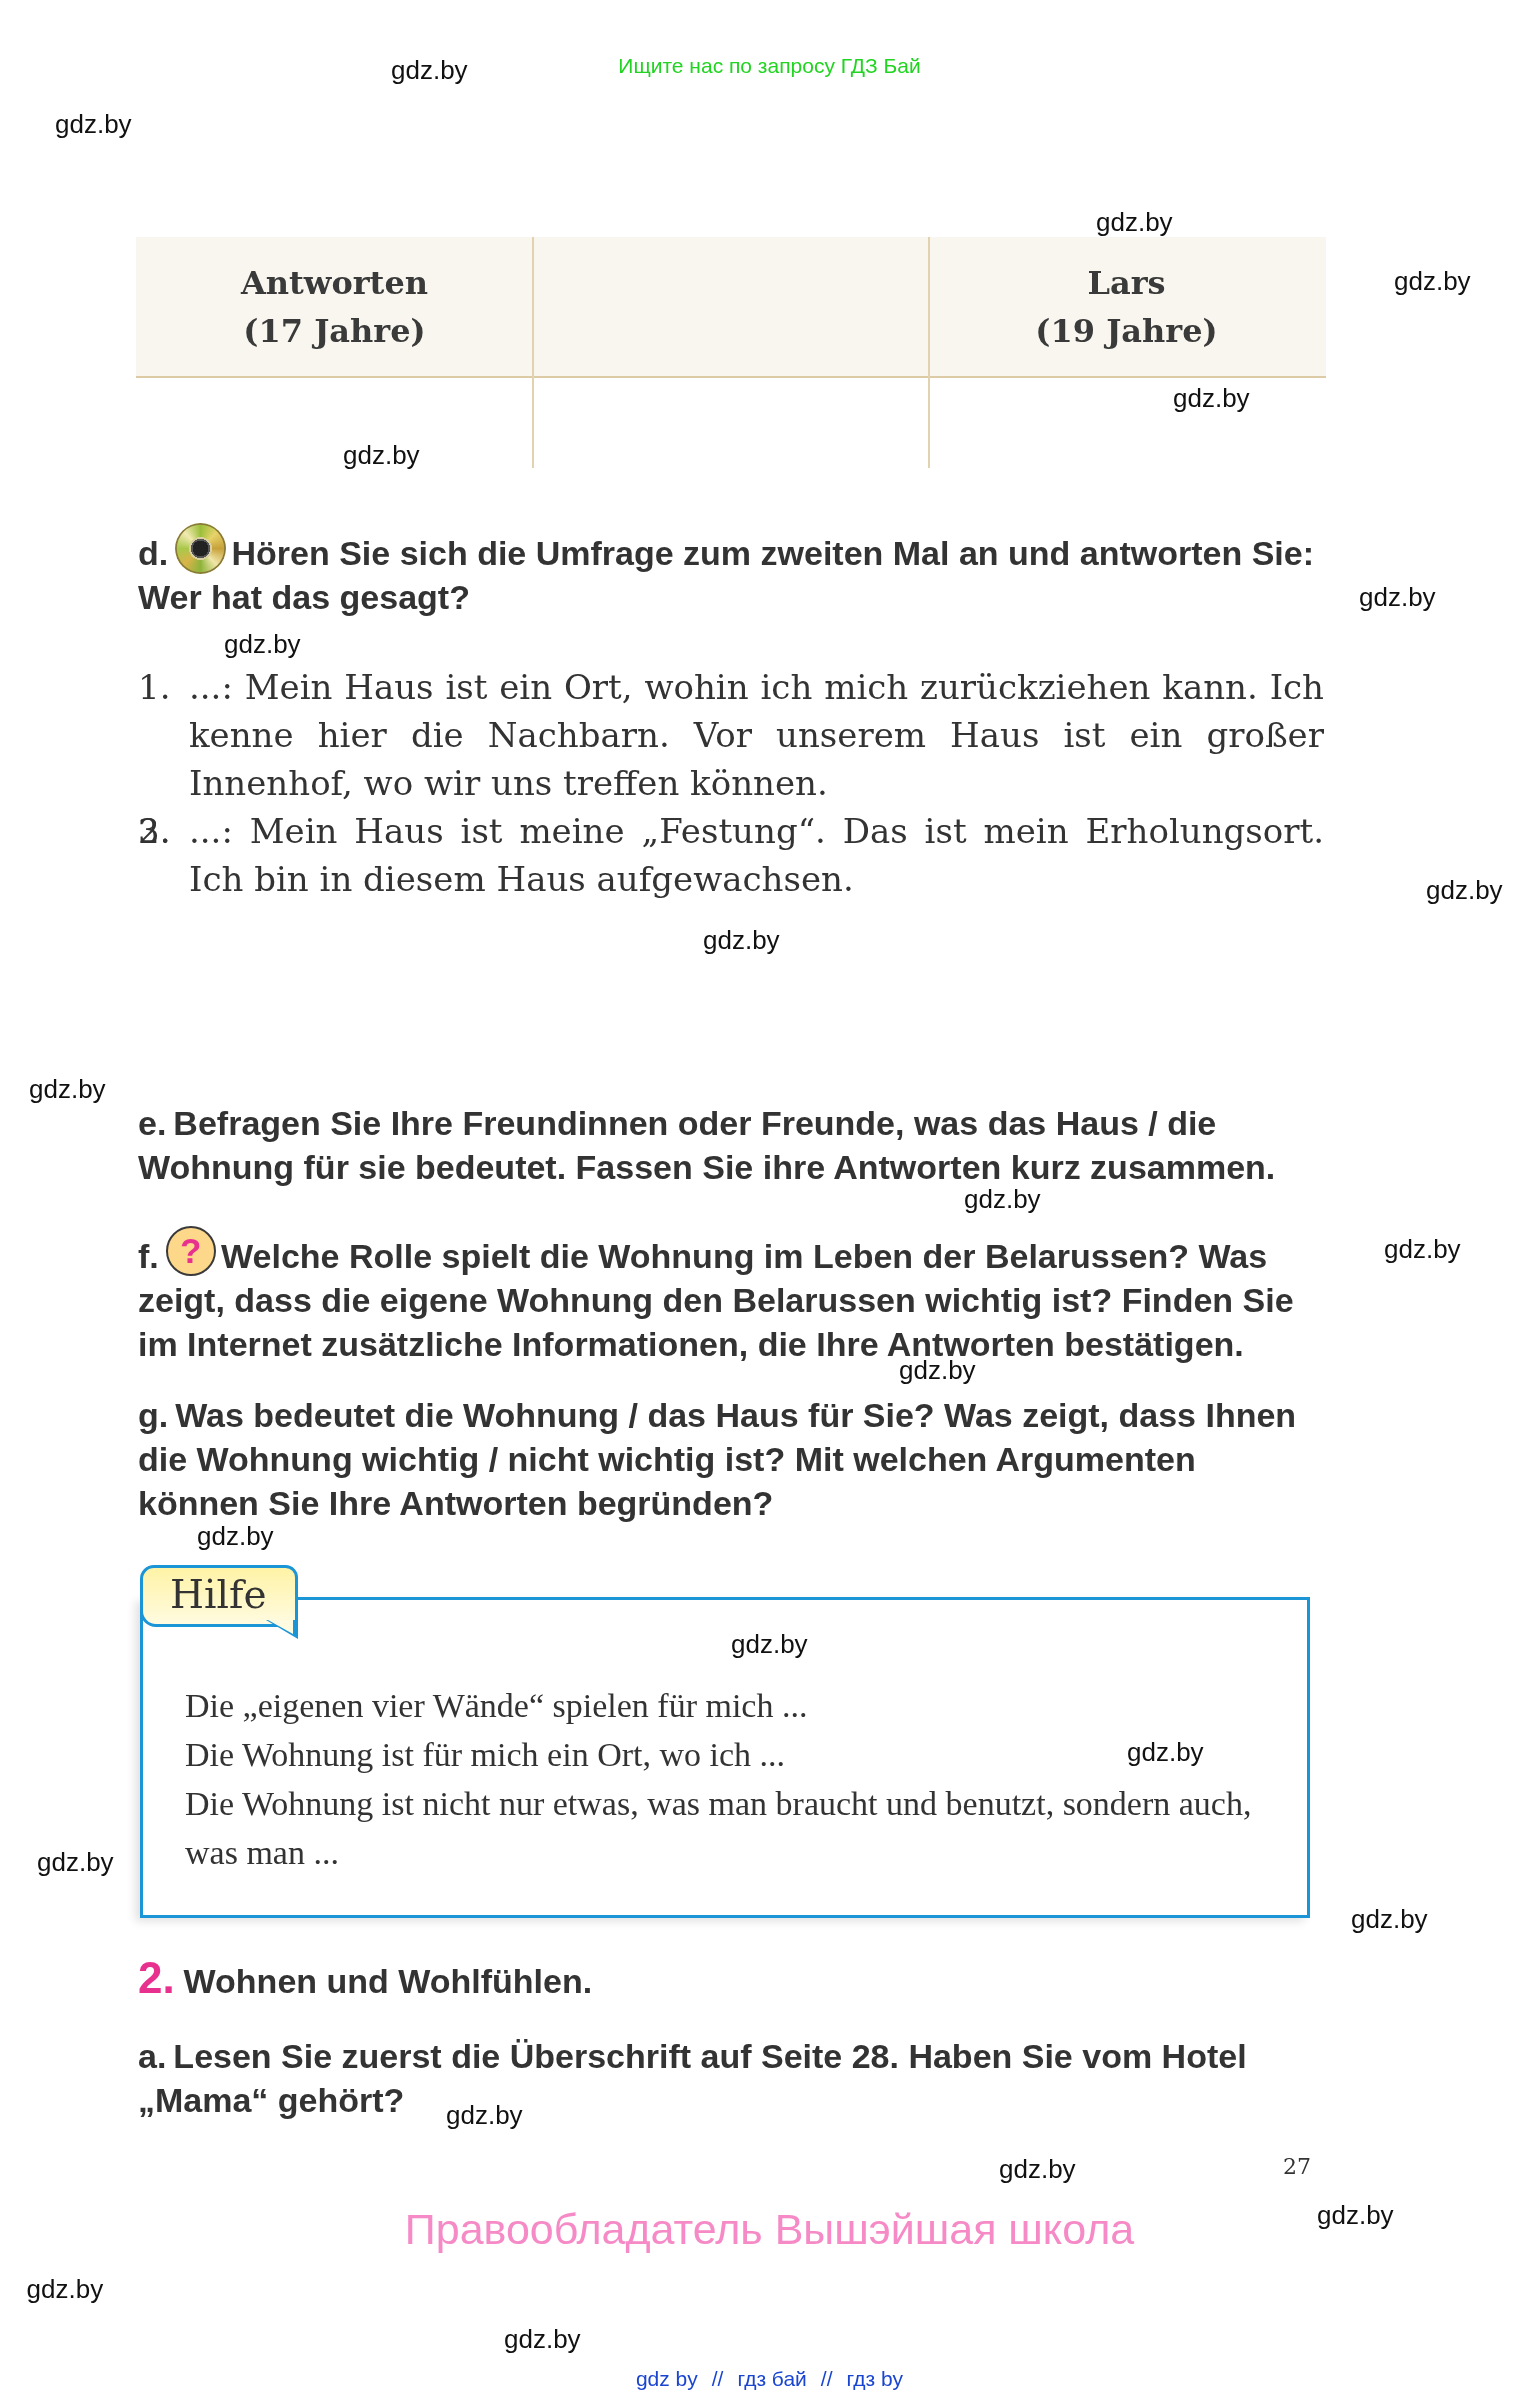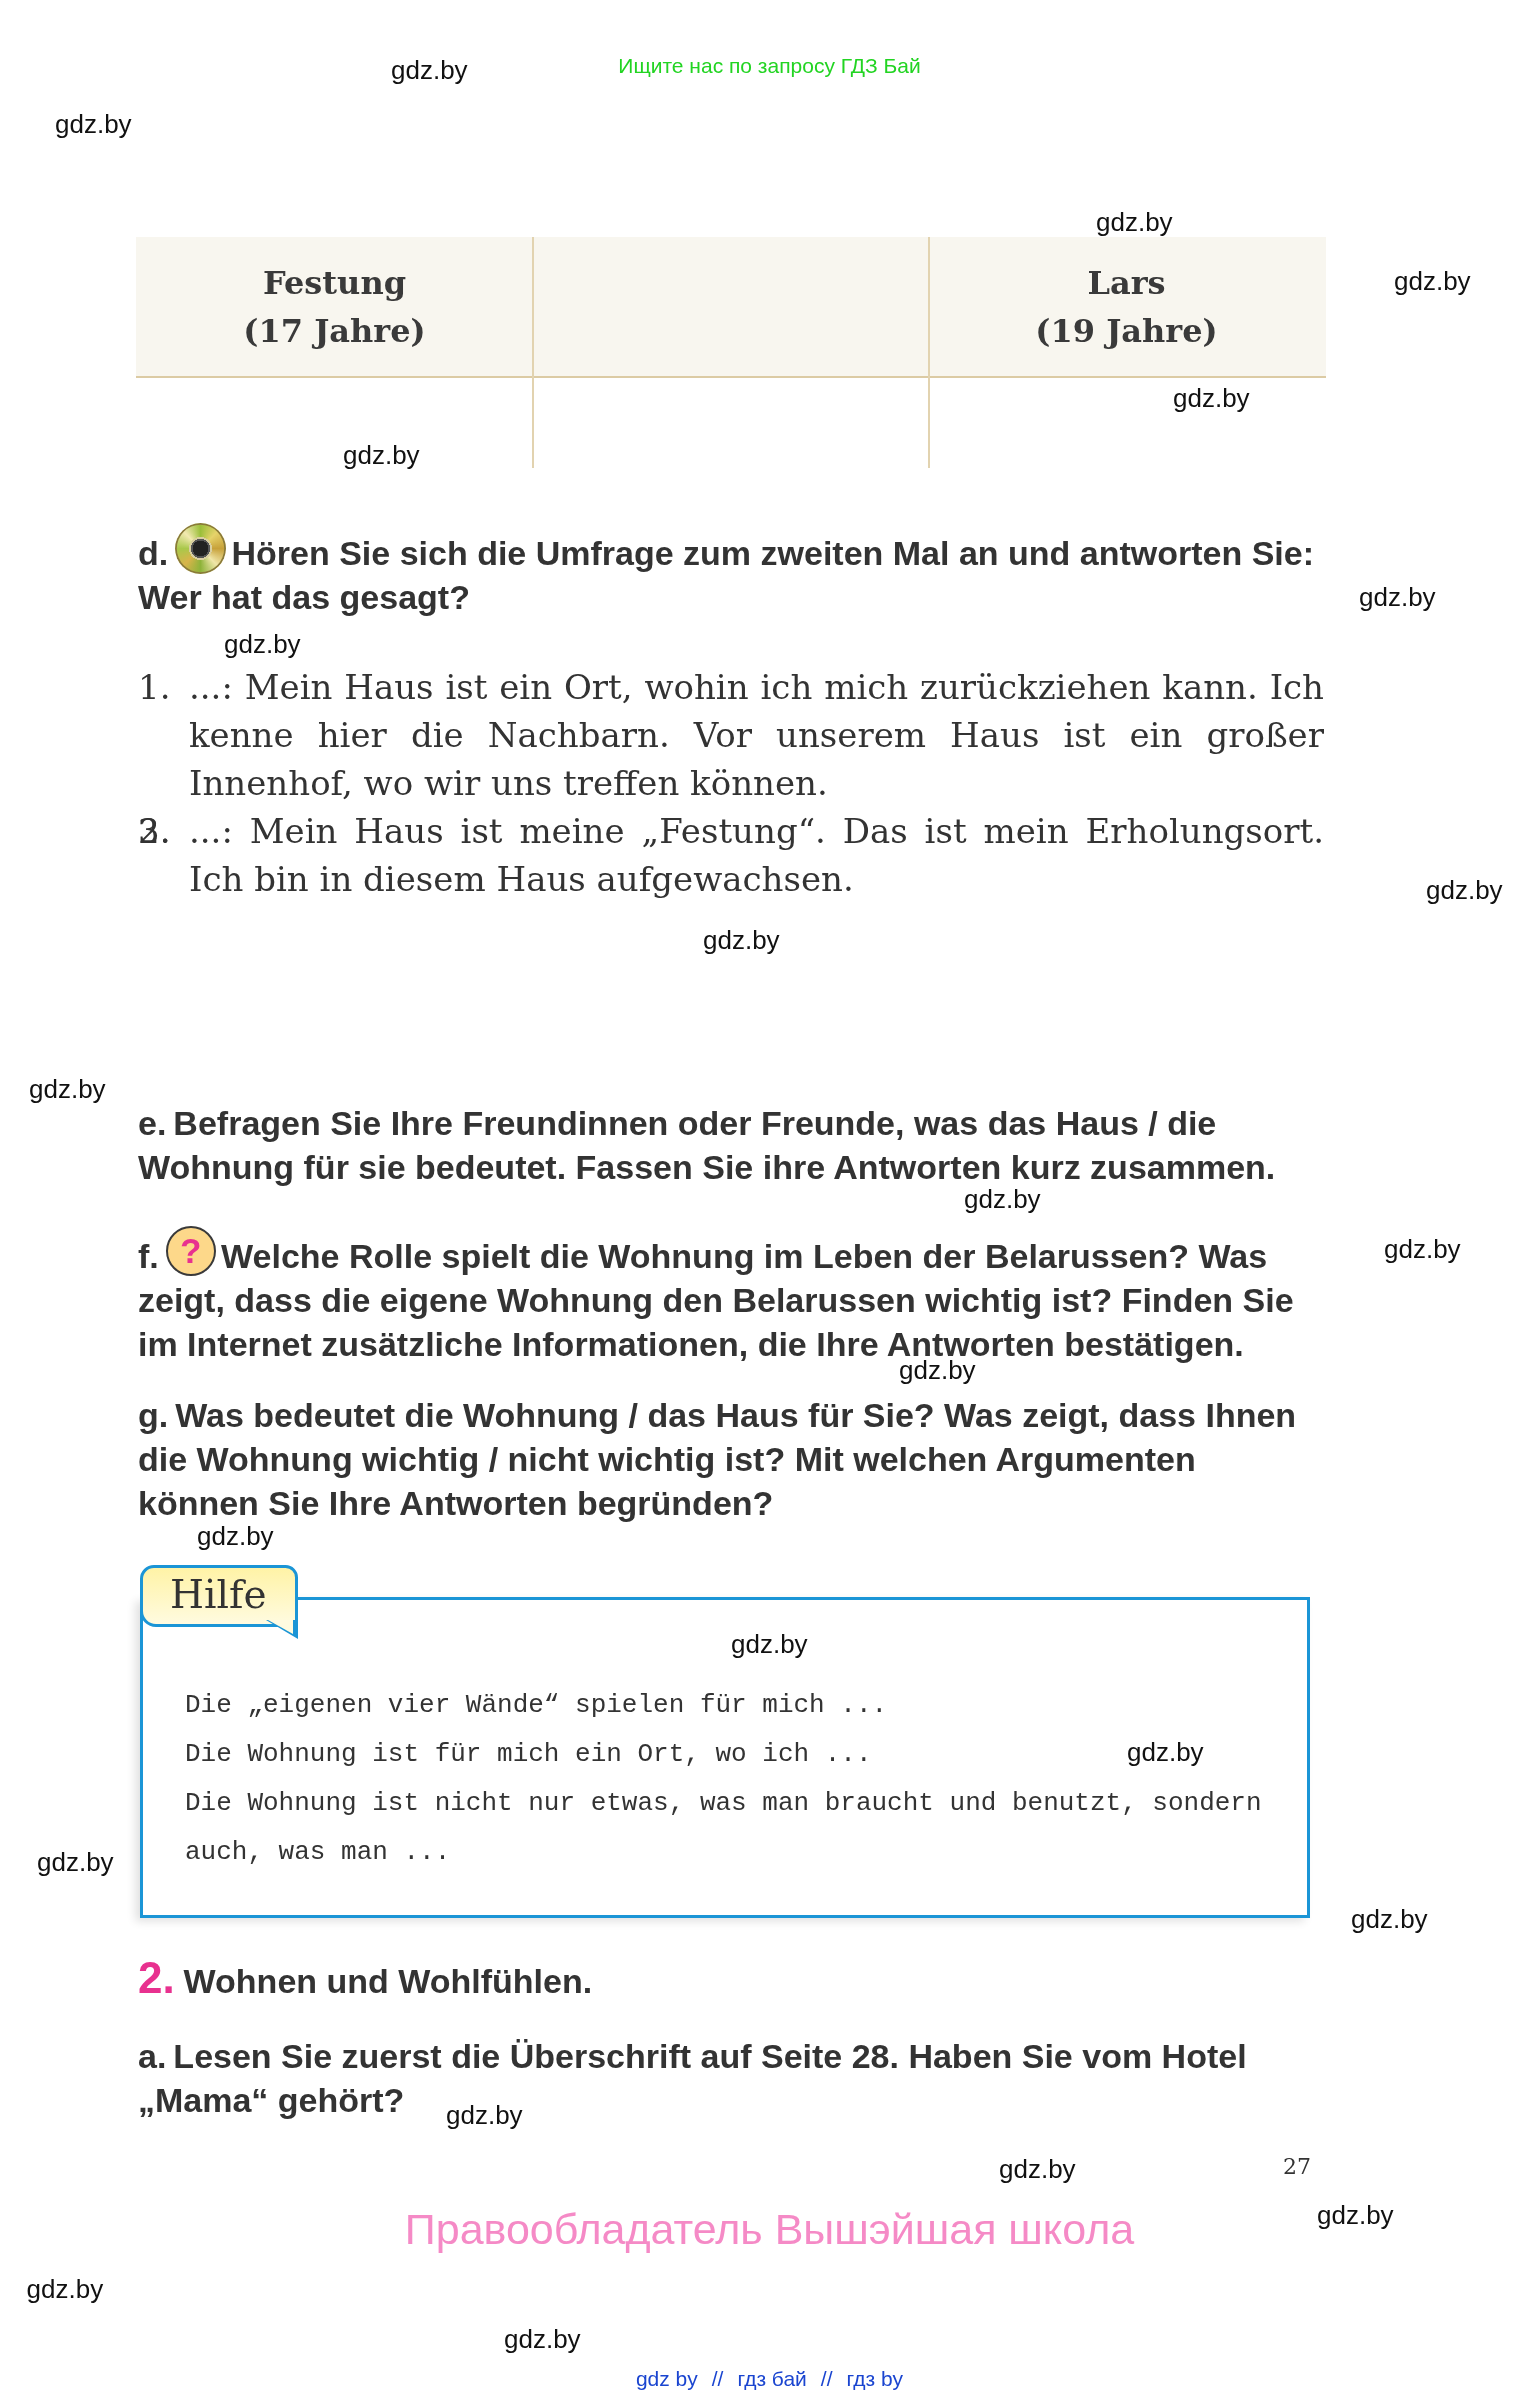--- a/index.html
+++ b/index.html
@@ -30,21 +30,21 @@
 
   
   .hilfe-box { position:absolute; left:140px; top:1597px; width:1170px; height:321px; border:3.5px solid #1b95d6; background:#ffffff;
     box-shadow: -5.3px 3.5px 8.9px rgba(0,0,0,0.12); box-sizing:border-box; }
   .hilfe-tab { position:absolute; left:140px; top:1565px; width:158px; height:62px; box-sizing:border-box;
     border:3.5px solid #1b95d6; border-radius:14px 12.4px 0 16px; border-right-width:3.5px;
     background:linear-gradient(#fff3a6, #fffbe0); }
   .hilfe-tail { position:absolute; left:266px; top:1620px; width:0; height:0; border-left:32px solid transparent; border-top:19.5px solid #1b95d6; }
   .hilfe-tail-inner { position:absolute; left:268px; top:1620px; width:0; height:0; border-left:25px solid transparent; border-top:14px solid #fffbe0; }
   .hilfe-label { position:absolute; left:170px; top:1568px; font-family:"DejaVu Serif", serif; font-size:39px; line-height:53px; color:#333333; }
-  .hilfe-text { position:absolute; left:185px; top:1681px; width:1108px; font-family:Liberation Mono, monospace; font-size:26px; line-height:49px; color:#333333; }
+  .hilfe-text { position:absolute; left:185px; top:1681px; width:1108px; font-family:Liberation Serif, serif; font-size:34px; line-height:49px; color:#333333; }
 
   .section-title { position:absolute; left:138px; top:1956px; font-family:"Liberation Sans", sans-serif; font-weight:bold; font-size:34px; line-height:44px; color:#333333; }
   .section-num { color:#e8318f; font-size:44px; margin-right:8.9px; }
 
   .page-number { position:absolute; left:1283px; top:2154px; font-family:"DejaVu Serif", serif; font-size:22px; color:#333333; }
   .copyright { position:absolute; left:0; top:2205px; width:1539px; text-align:center; font-family:"Liberation Sans", sans-serif; font-size:43px; color:#f58ac6; }
   .footer-links { position:absolute; left:0; top:2367px; width:1539px; text-align:center; font-family:"Liberation Sans", sans-serif; font-size:21px; color:#1a45d0; }
   .footer-links span { margin:0 7px;text-align:center; }
 </style>
 </head>
@@ -73,21 +73,21 @@
 <div class="wm" style="left:1351px;top:1904px">gdz.by</div>
 <div class="wm" style="left:446px;top:2100px">gdz.by</div>
 <div class="wm" style="left:999px;top:2154px">gdz.by</div>
 <div class="wm" style="left:1317px;top:2200px">gdz.by</div>
 <div class="wm" style="left:26.6px;top:2274px">gdz.by</div>
 <div class="wm" style="left:504px;top:2324px">gdz.by</div>
 
 <div class="survey-table">
   <div class="survey-head"></div>
   <div class="col-head" style="left:0;width:397px">
-    <span>Festung</span>
+    <span>Antworten</span>
     <span>(17 Jahre)</span>
   </div>
   <div class="col-head" style="left:792px;width:397px">
     <span>Lars</span>
     <span>(19 Jahre)</span>
   </div>
   <div class="col-line" style="left:396px"></div>
   <div class="col-line" style="left:792px"></div>
   <div class="abs" style="left:0;top:142px;width:396px;height:90px"></div>
   <div class="abs" style="left:398px;top:142px;width:394px;height:90px"></div>

